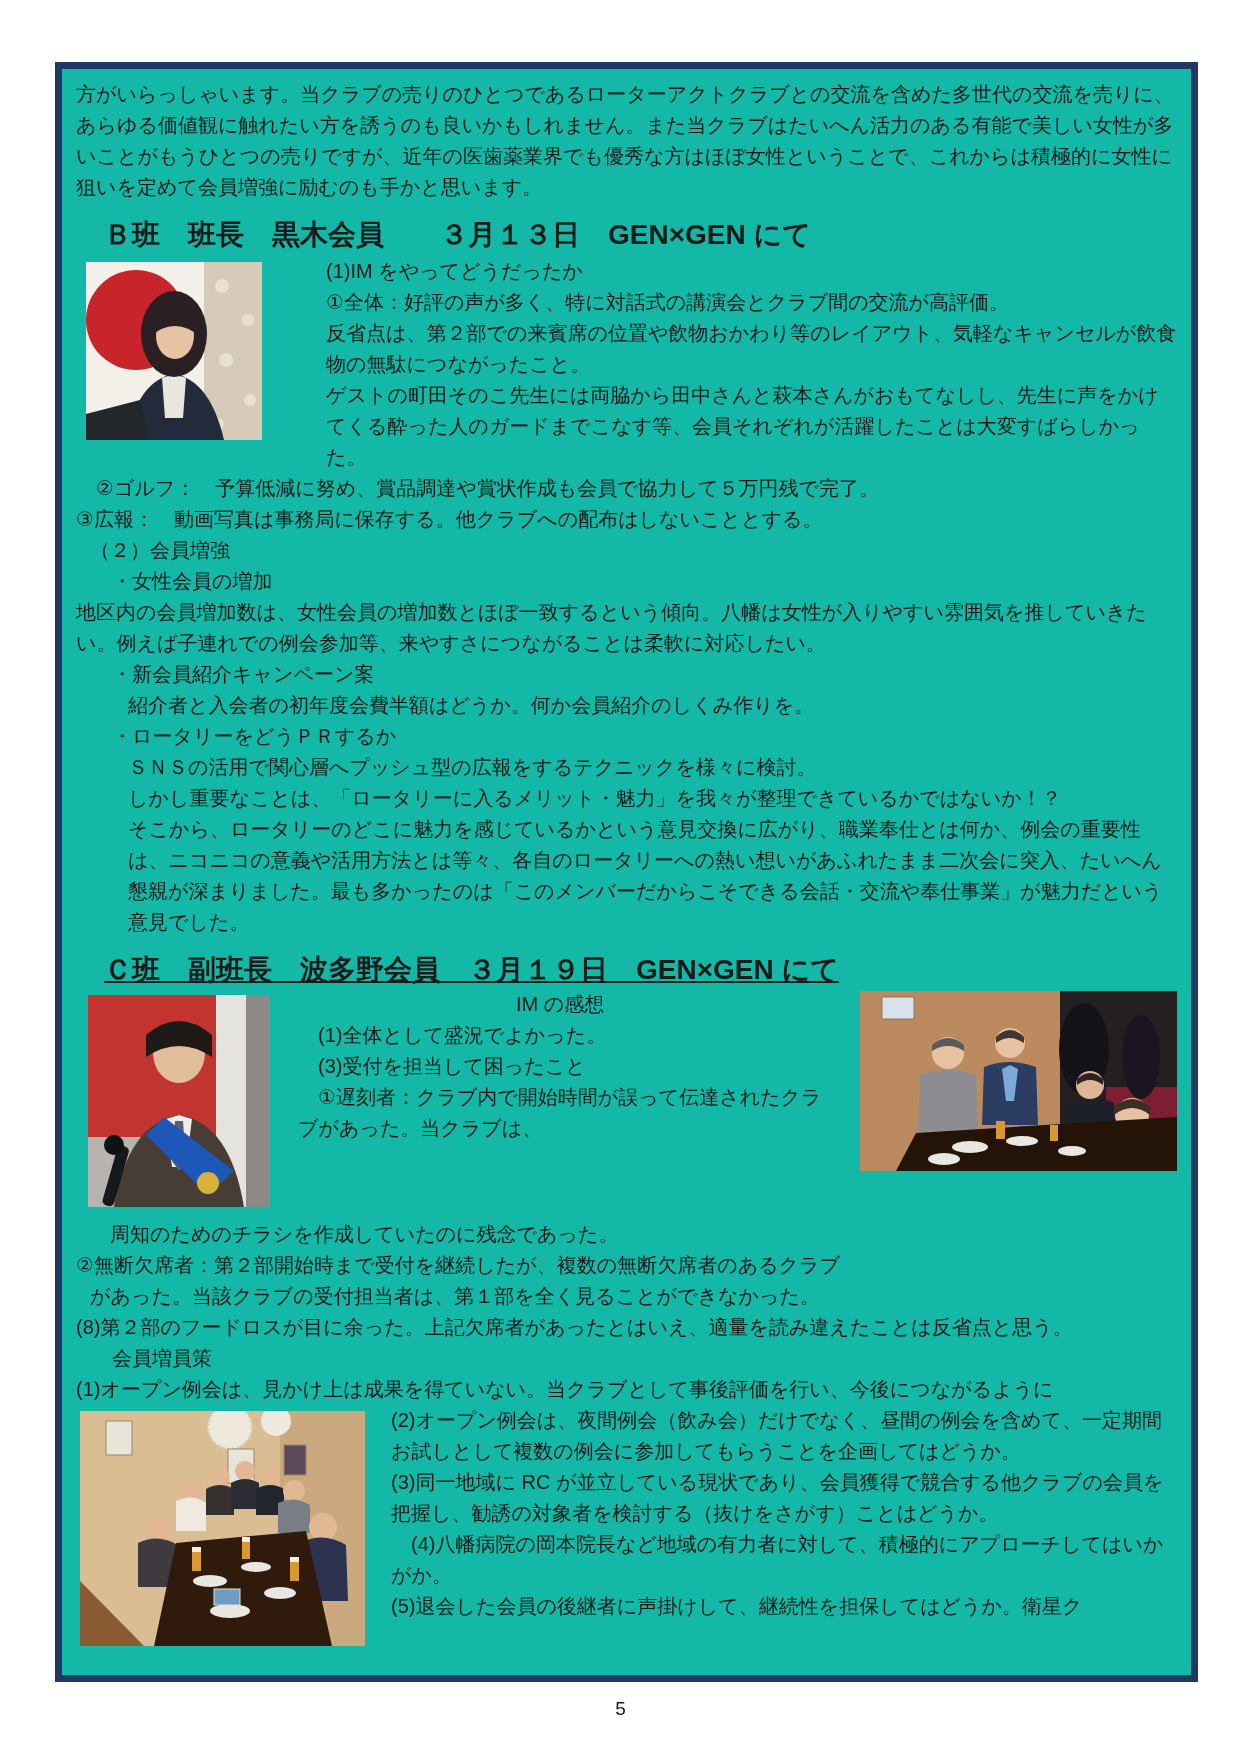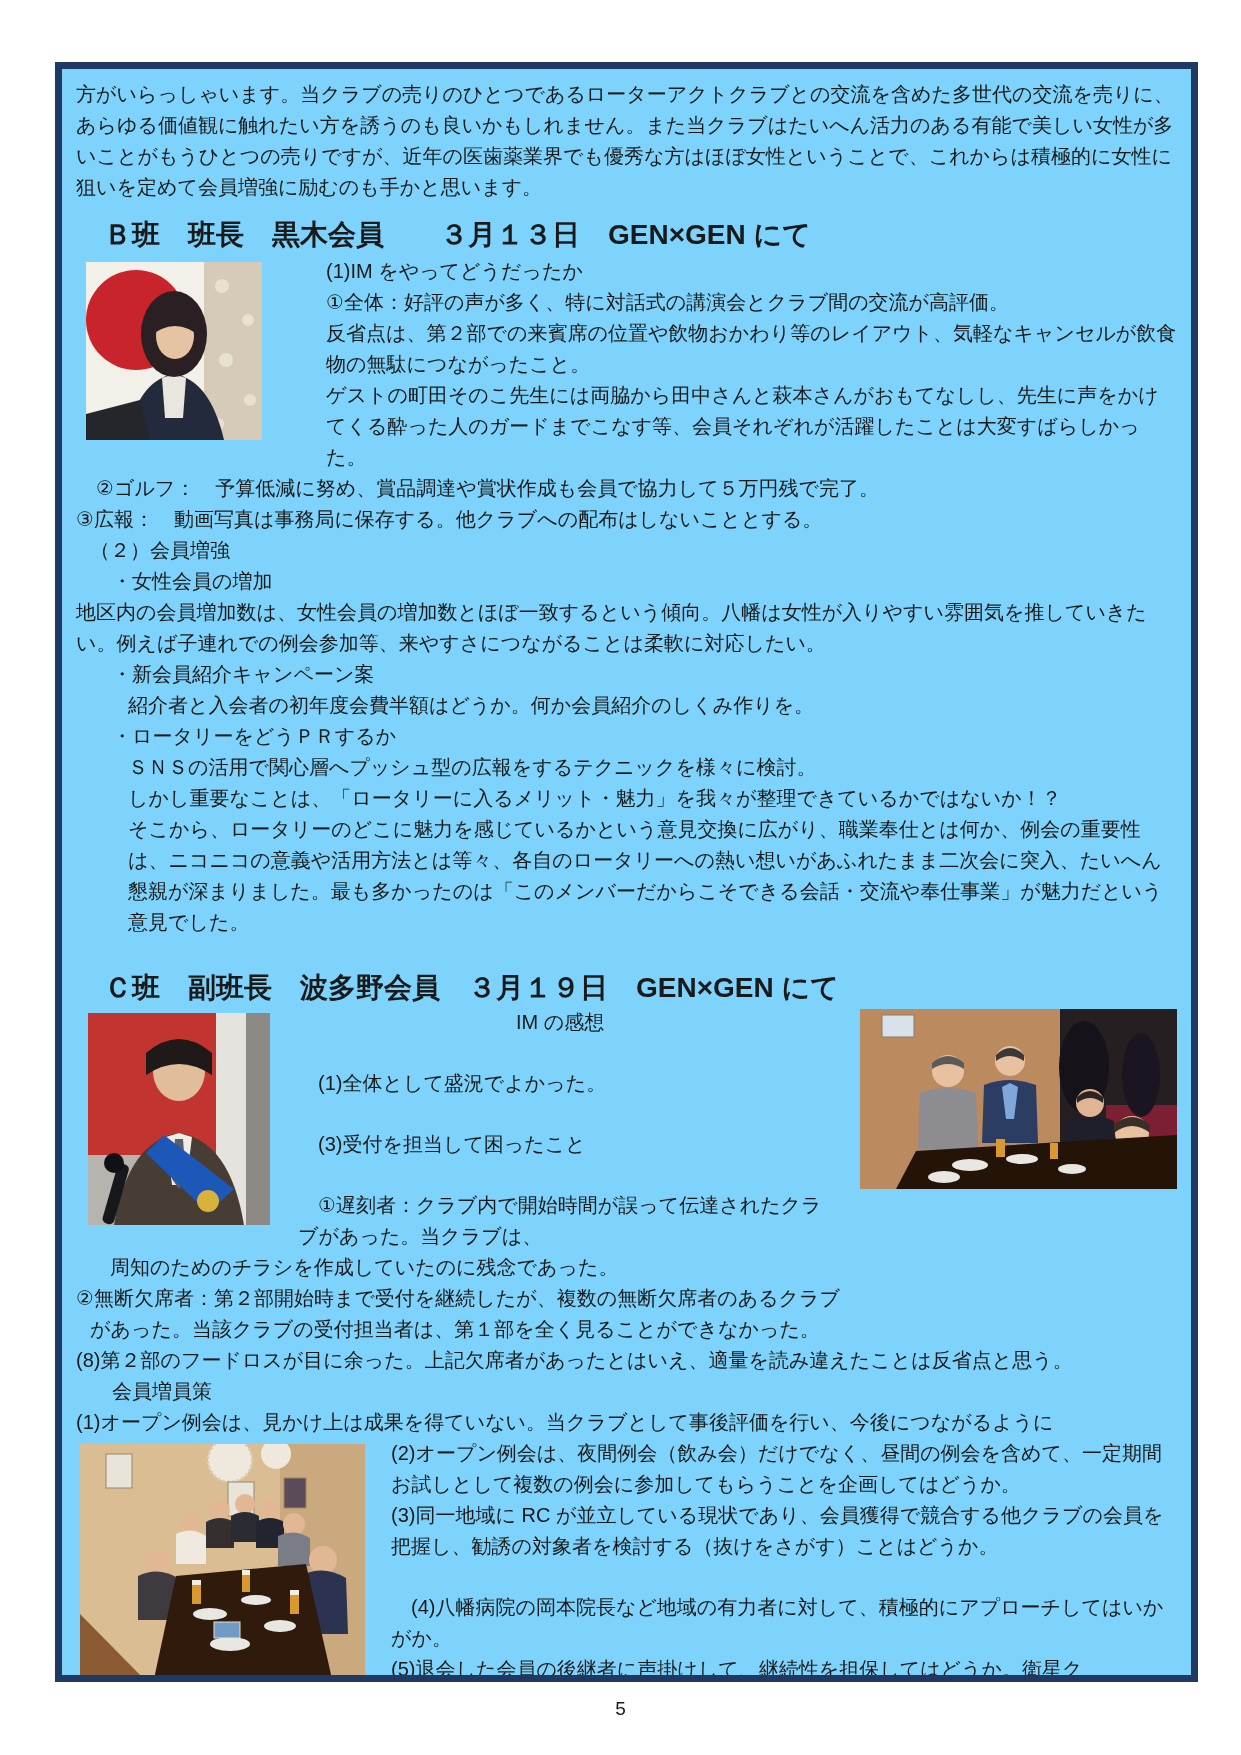--- a/index.html
+++ b/index.html
@@ -3,37 +3,37 @@
 <meta charset="utf-8">
 <style>
   html,body { margin:0; padding:0; }
   body {
     width:1241px; height:1755px; background:#ffffff; position:relative;
     font-family:"Liberation Sans","DejaVu Sans",sans-serif; color:#1a1a1a;
   }
   .frame {
     position:absolute; left:55px; top:62px; width:1143px; height:1620px;
     border:7px solid #1f3864; box-sizing:border-box;
-    padding:10px 14px 0 14px; overflow:hidden; background:#7dd3fc;
+    padding:10px 14px 0 14px; overflow:hidden; background:#14b8a6;
   }
   p { margin:0; font-size:20px; line-height:31px; }
   .head { font-size:28px; font-weight:bold; padding-left:28px; }
   .head-b { margin:16px 0 6px 0; }
-  .head-c { margin:34px 0 4px 0; }
+  .head-c { margin:16px 0 4px 0;text-decoration:underline; }
   .photo { float:left; overflow:hidden; }
   .photo svg { display:block; width:100%; height:100%; }
   .ph-b  { width:176px; height:178px; margin:6px 64px 24px 10px; }
   .ph-c1 { width:182px; height:212px; margin:6px 28px 12px 12px; }
   .ph-c2 { float:right; width:317px; height:180px; margin:2px 0 16px 22px; }
   .ph-c3 { width:285px; height:235px; margin:6px 26px 58px 4px; }
   .clear { clear:both;margin-left:20px; }
   .ind1 { padding-left:14px; }
   .ind2 { padding-left:36px; }
   .ind3 { padding-left:52px; }
-  .ti   { text-indent:20px;margin-top:30px; }
+  .ti   { text-indent:20px; }
   .im   { padding-left:440px; }
   .pagenum {
     position:absolute; top:1698px; left:0; width:100%;
     text-align:center; font-size:19px; color:#1a1a1a;
   }
 </style>
 </head>
 <body>
 
 <div class="page">

